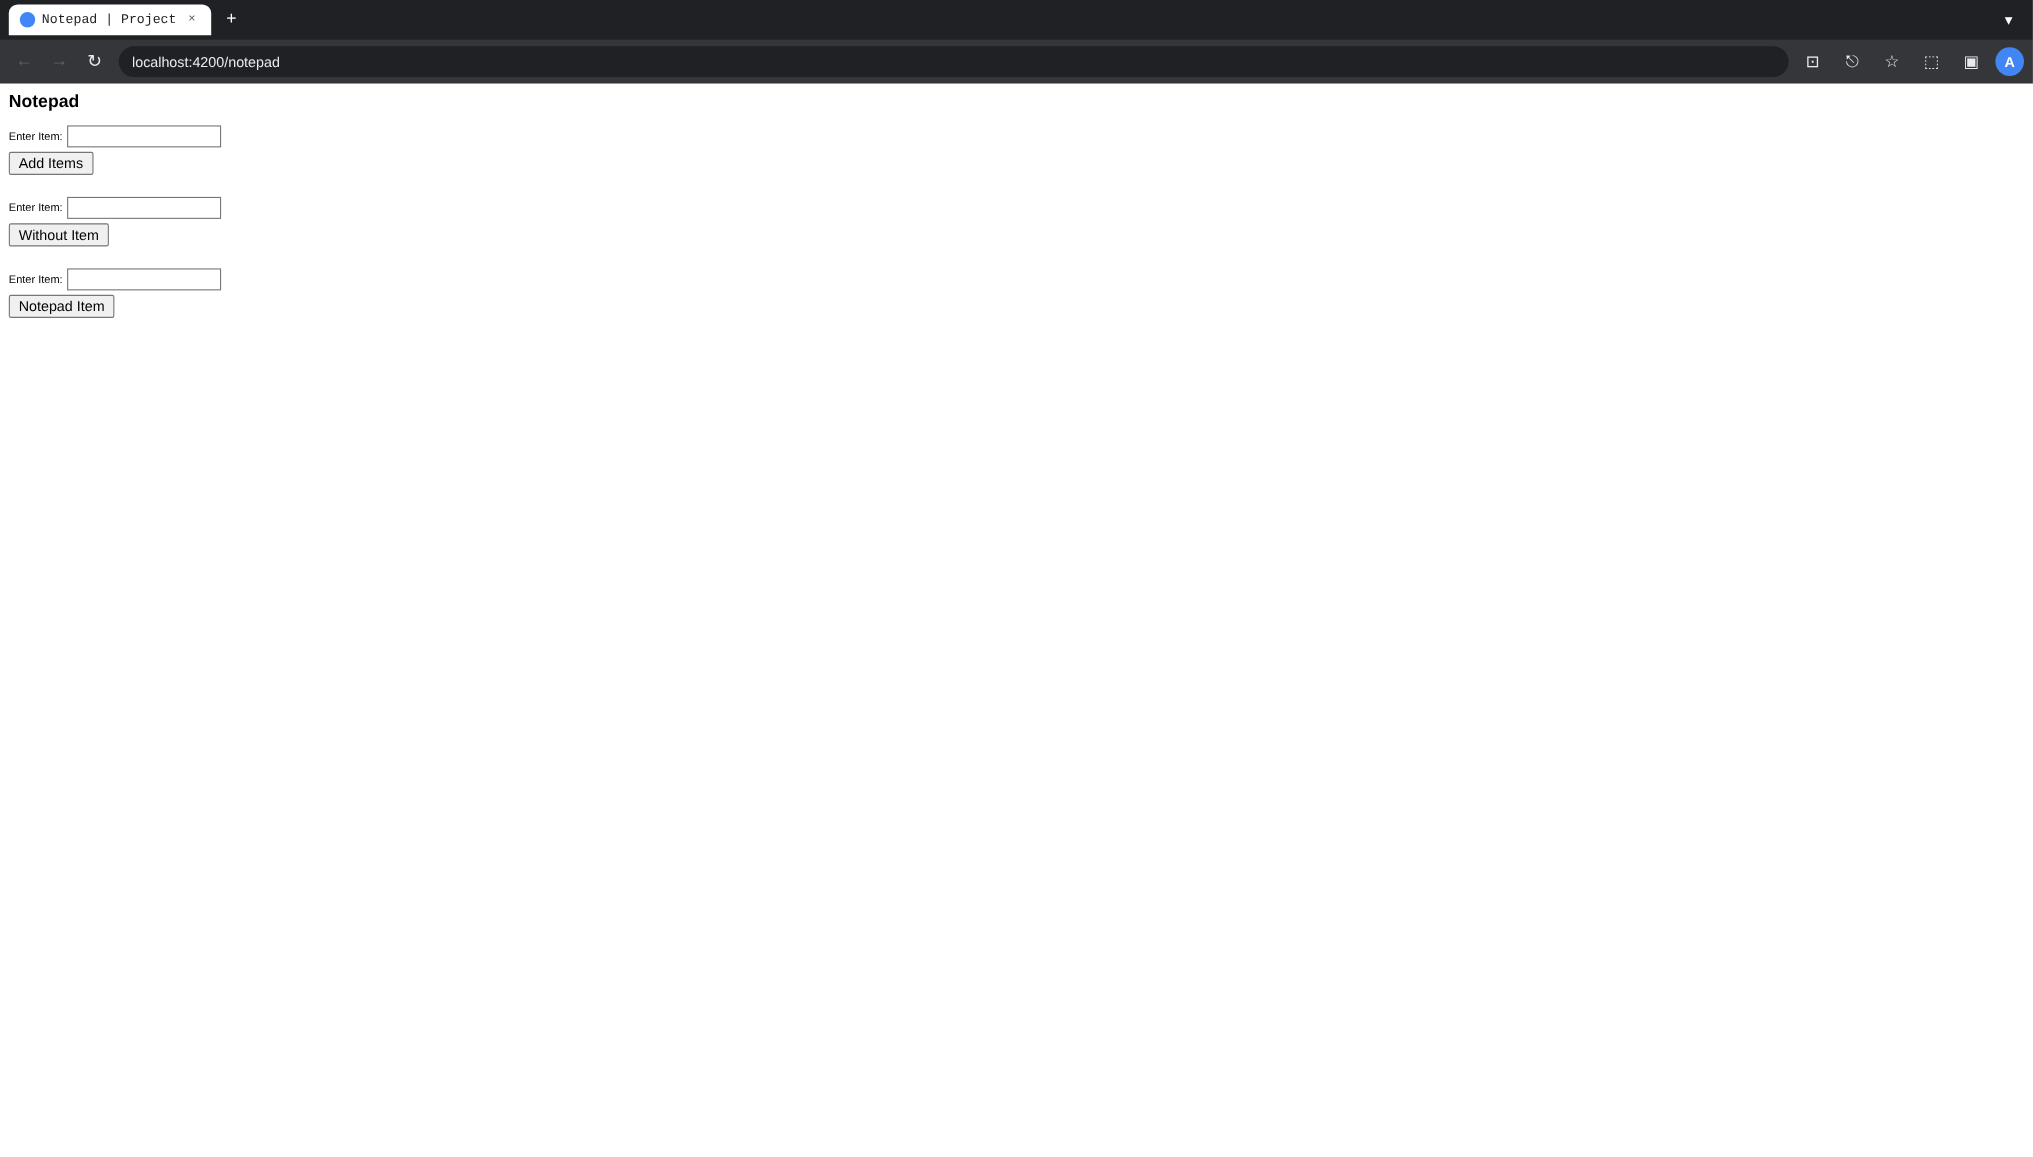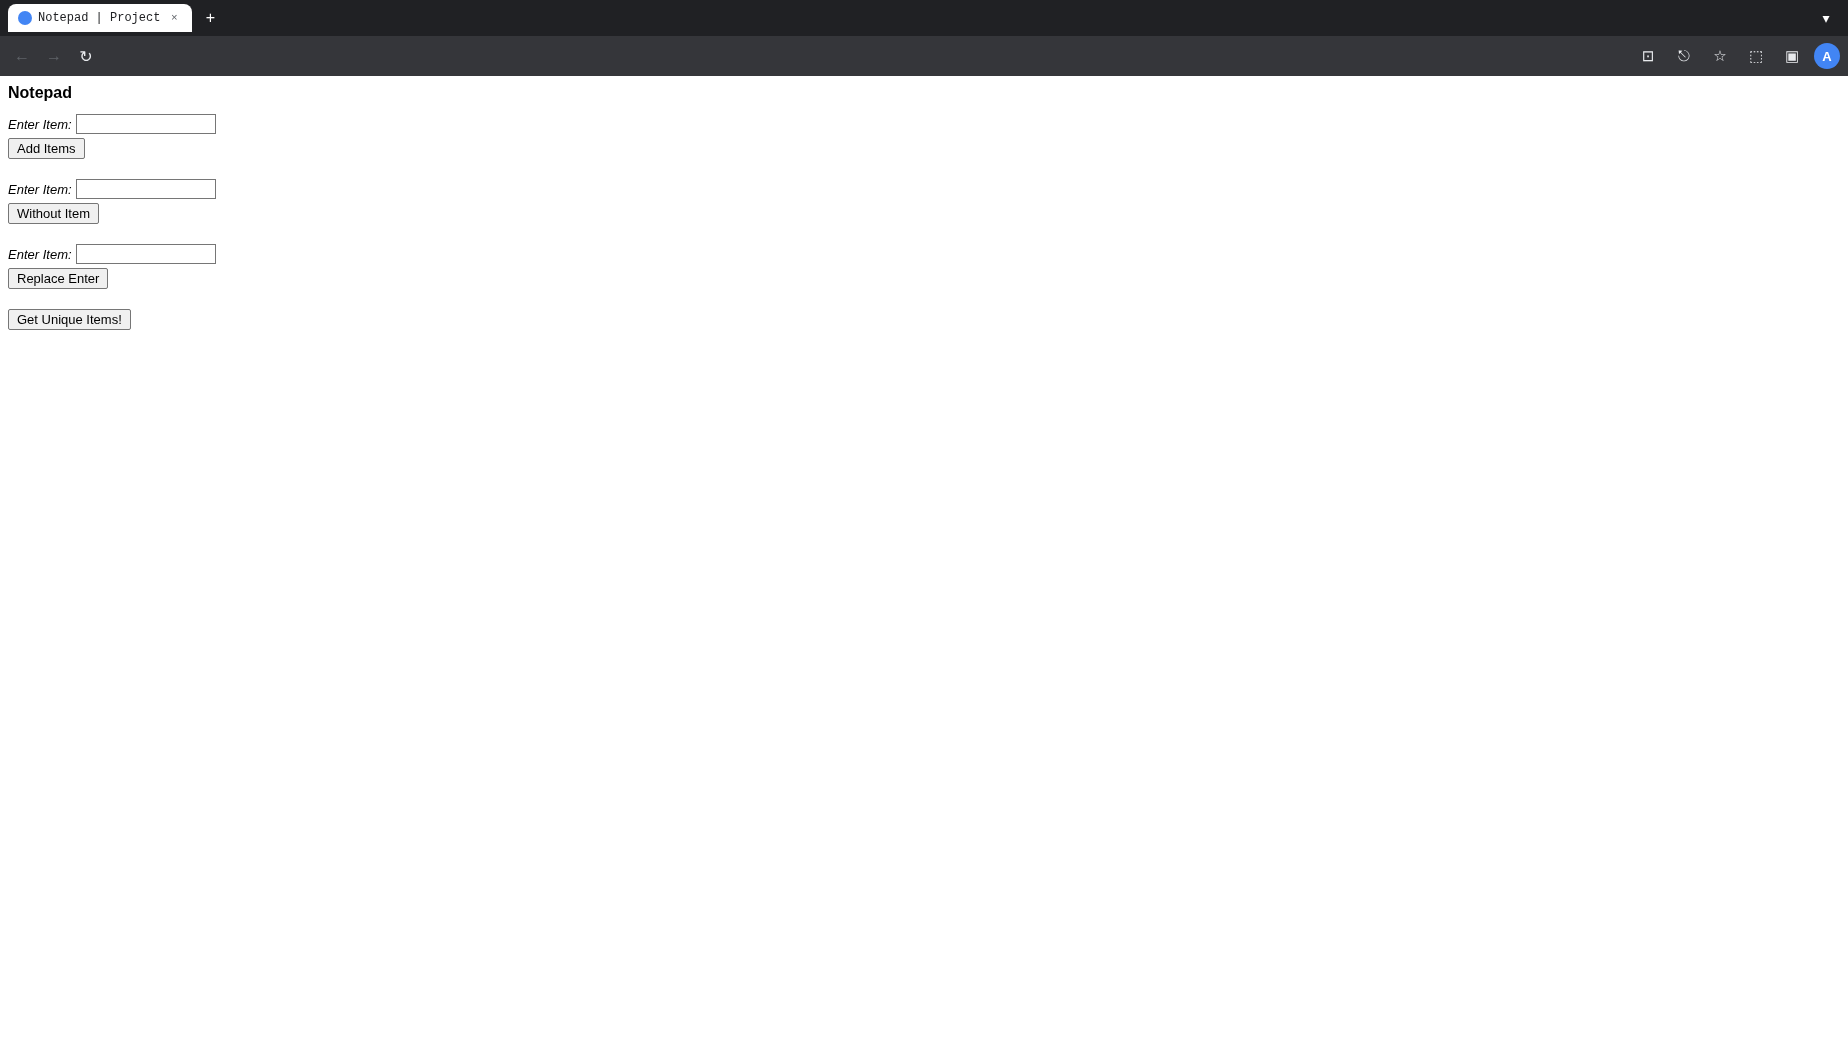--- a/index.html
+++ b/index.html
@@ -188,23 +188,22 @@
     }
 
     .enter-item-row {
       display: flex;
       align-items: center;
       gap: 4px;
       margin-bottom: 4px;
     }
 
     .enter-item-label {
-      font-size: 13px;
-      color: #000;
-      font-style: italic;
+      font-size: 10px;
+      color: #000;
     }
 
     .enter-item-input {
       width: 140px;
       height: 20px;
       border: 1px solid #767676;
       padding: 1px 2px;
       font-size: 13px;
       outline: none;
     }
@@ -233,20 +232,23 @@
     </div>
     <div class="new-tab-btn">+</div>
     <div class="tab-list-btn">▾</div>
   </div>
 
   <div class="address-bar-row">
     <div class="nav-btn disabled">←</div>
     <div class="nav-btn disabled">→</div>
     <div class="nav-btn">↻</div>
 
+    <div class="address-bar">
+      <span>localhost:4200/notepad</span>
+    </div>
 
     <div class="address-bar-icons">
       <div class="toolbar-icon">⊡</div>
       <div class="toolbar-icon">⎋</div>
       <div class="toolbar-icon">☆</div>
       <div class="toolbar-icon">⬚</div>
       <div class="toolbar-icon">▣</div>
       <div class="profile-btn">A</div>
     </div>
   </div>
@@ -270,20 +272,17 @@
       <input class="enter-item-input" type="text" style="">
     </div>
     <button class="action-button">Without Item</button>
   </div>
 
   <div class="section">
     <div class="enter-item-row">
       <label class="enter-item-label">Enter Item:</label>
       <input class="enter-item-input" type="text" style="">
     </div>
-    <button class="action-button">Replace Enter</button>
-  </div>
-
-  <div class="section">
-    <button class="action-button">Get Unique Items!</button>
-  </div>
+    <button class="action-button">Notepad Item</button>
+  </div>
+
 
 </div>
 
 </body></html>

